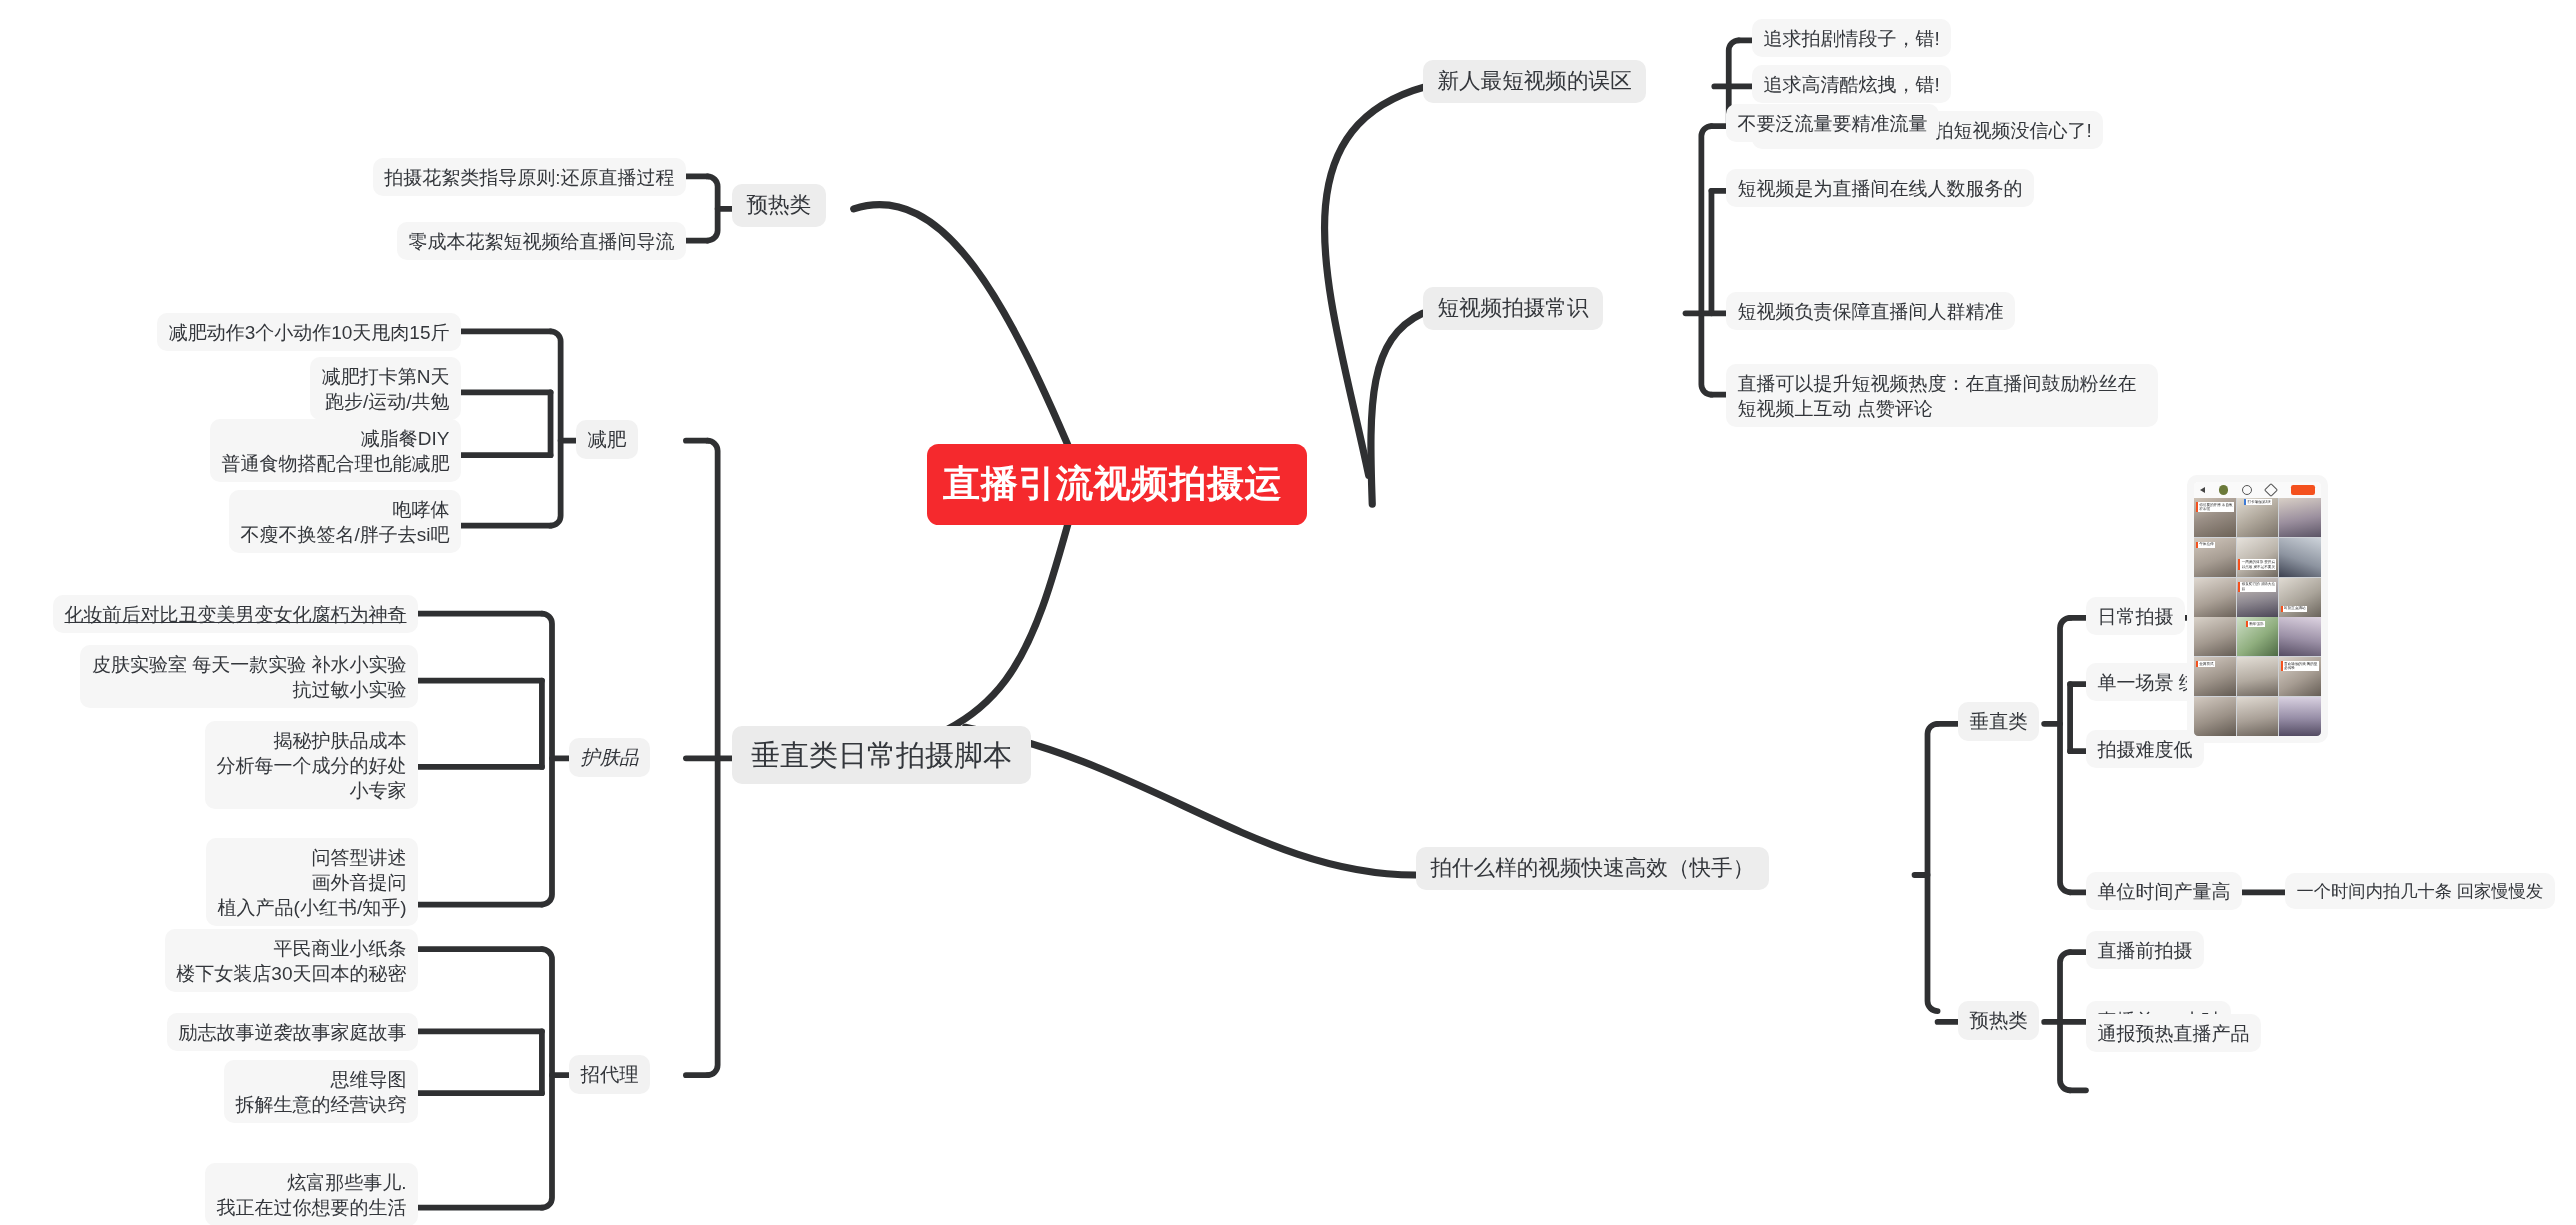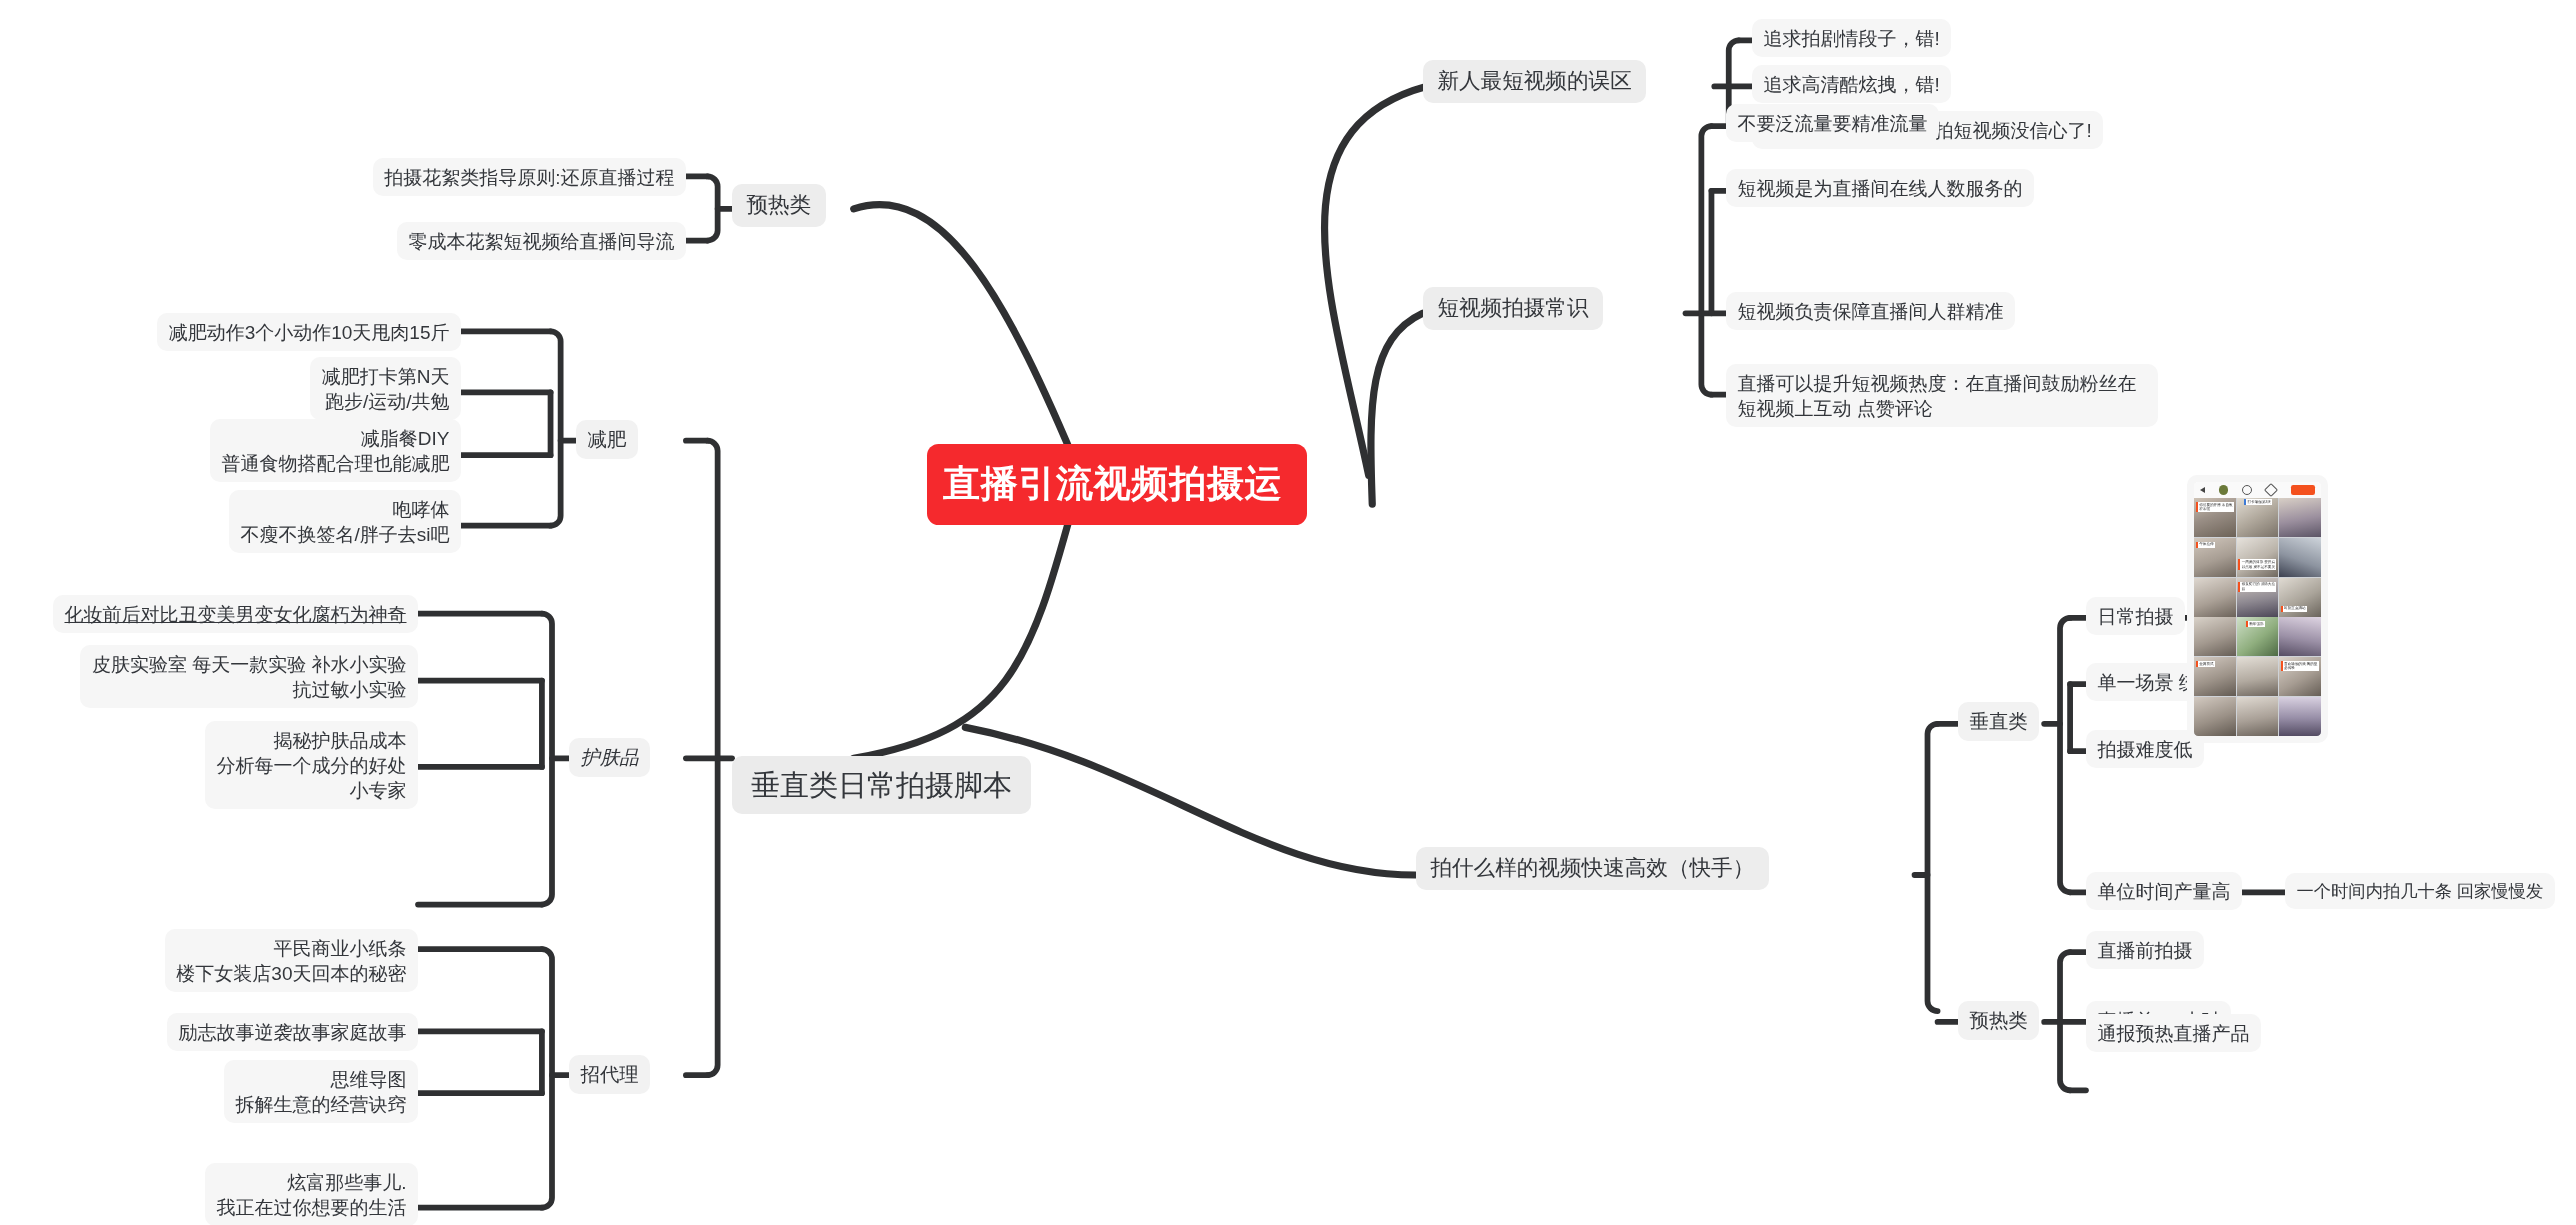--- a/index.html
+++ b/index.html
@@ -207,38 +207,41 @@
 
   <div class="node branch2" style="left:1958px;top:1001px;">预热类</div>
   <div class="node leaf ta-left" style="left:2086px;top:931px;">直播前拍摄</div>
   <div class="node leaf ta-left" style="left:2086px;top:1001px;">直播前2-4小时</div>
   <div class="node leaf ta-left" style="left:2086px;top:1014px;text-align:right;">通报预热直播产品</div>
 
   <div class="node branch" style="left:732px;top:184px;">预热类</div>
   <div class="node leaf ta-right" style="right:1890px;top:158px;">拍摄花絮类指导原则:还原直播过程</div>
   <div class="node leaf ta-right" style="right:1890px;top:222px;">零成本花絮短视频给直播间导流</div>
 
-  <div class="node major" style="left:732px;top:726px;margin-top:30px;">垂直类日常拍摄脚本</div>
+  <div class="node major" style="left:732px;top:726px;">垂直类日常拍摄脚本</div>
 
   <div class="node branch2" style="left:576px;top:420px;">减肥</div>
   <div class="node leaf ta-right" style="right:2115px;top:313px;">减肥动作3个小动作10天甩肉15斤</div>
   <div class="node leaf ta-right" style="right:2115px;top:357px;">减肥打卡第N天
 跑步/运动/共勉</div>
   <div class="node leaf ta-right" style="right:2115px;top:419px;">减脂餐DIY
 普通食物搭配合理也能减肥</div>
   <div class="node leaf ta-right" style="right:2115px;top:490px;">咆哮体
 不瘦不换签名/胖子去si吧</div>
 
   <div class="node branch2" style="left:569px;top:738px;font-style:italic;">护肤品</div>
   <div class="node leaf ta-right" style="right:2158px;top:595px;text-decoration:underline;">化妆前后对比丑变美男变女化腐朽为神奇</div>
   <div class="node leaf ta-right" style="right:2158px;top:645px;">皮肤实验室 每天一款实验 补水小实验
 抗过敏小实验</div>
   <div class="node leaf ta-right" style="right:2158px;top:721px;">揭秘护肤品成本
 分析每一个成分的好处
 小专家</div>
+  <div class="node leaf ta-right" style="right:2158px;top:838px;">问答型讲述
+画外音提问
+植入产品(小红书/知乎)</div>
 
   <div class="node branch2" style="left:569px;top:1055px;">招代理</div>
   <div class="node leaf ta-right" style="right:2158px;top:929px;">平民商业小纸条
 楼下女装店30天回本的秘密</div>
   <div class="node leaf ta-right" style="right:2158px;top:1013px;">励志故事逆袭故事家庭故事</div>
   <div class="node leaf ta-right" style="right:2158px;top:1060px;">思维导图
 拆解生意的经营诀窍</div>
   <div class="node leaf ta-right" style="right:2158px;top:1163px;">炫富那些事儿.
 我正在过你想要的生活</div>
 

